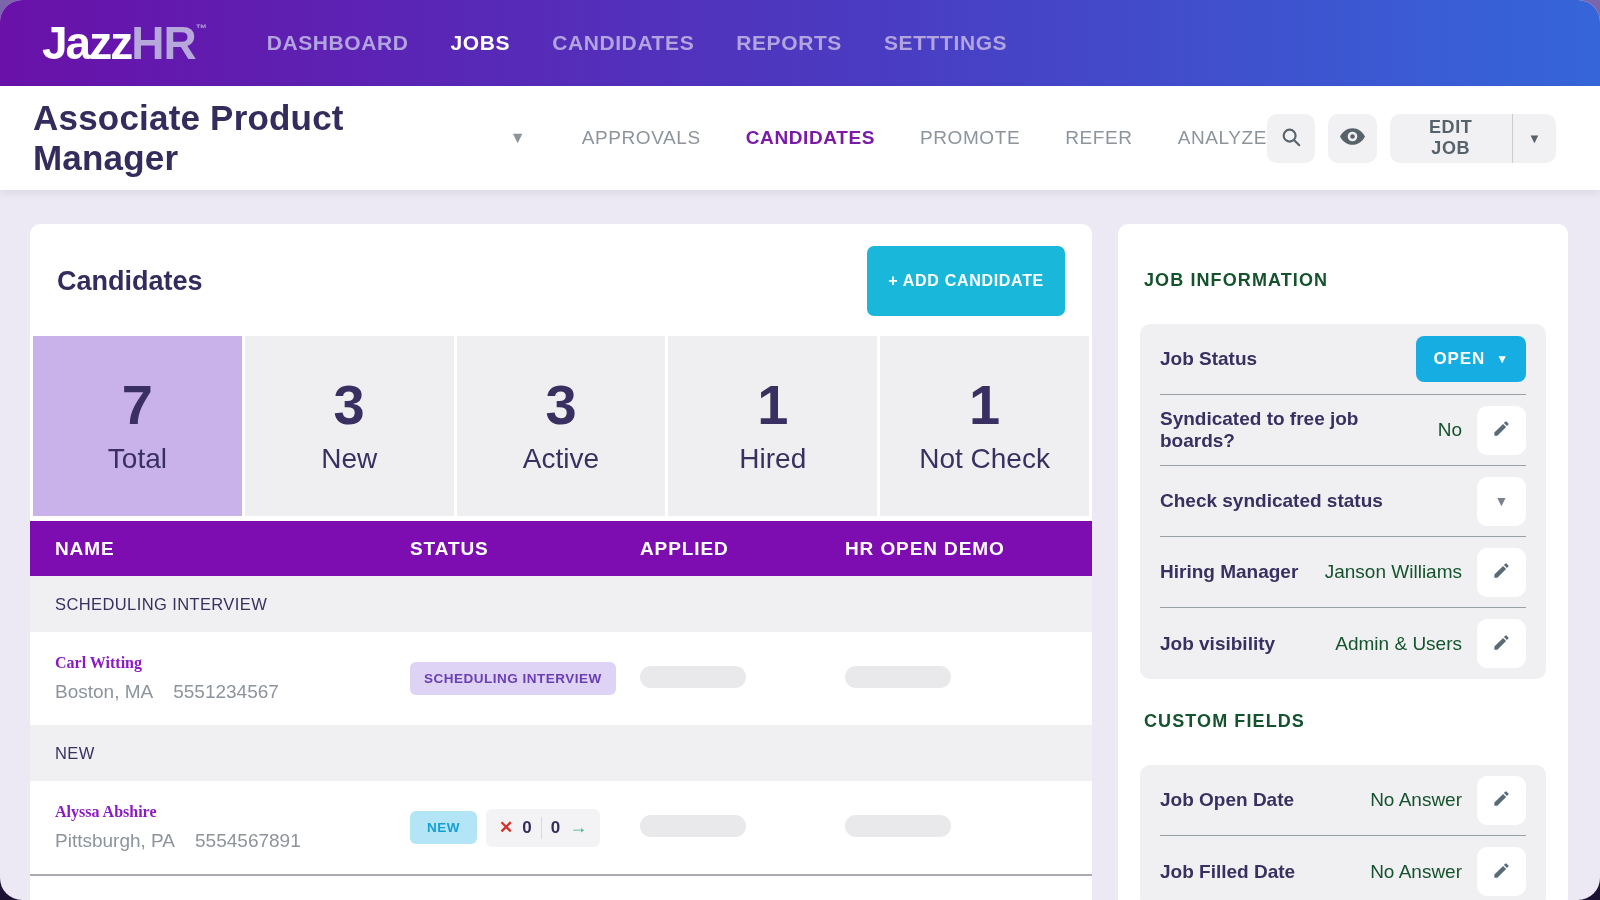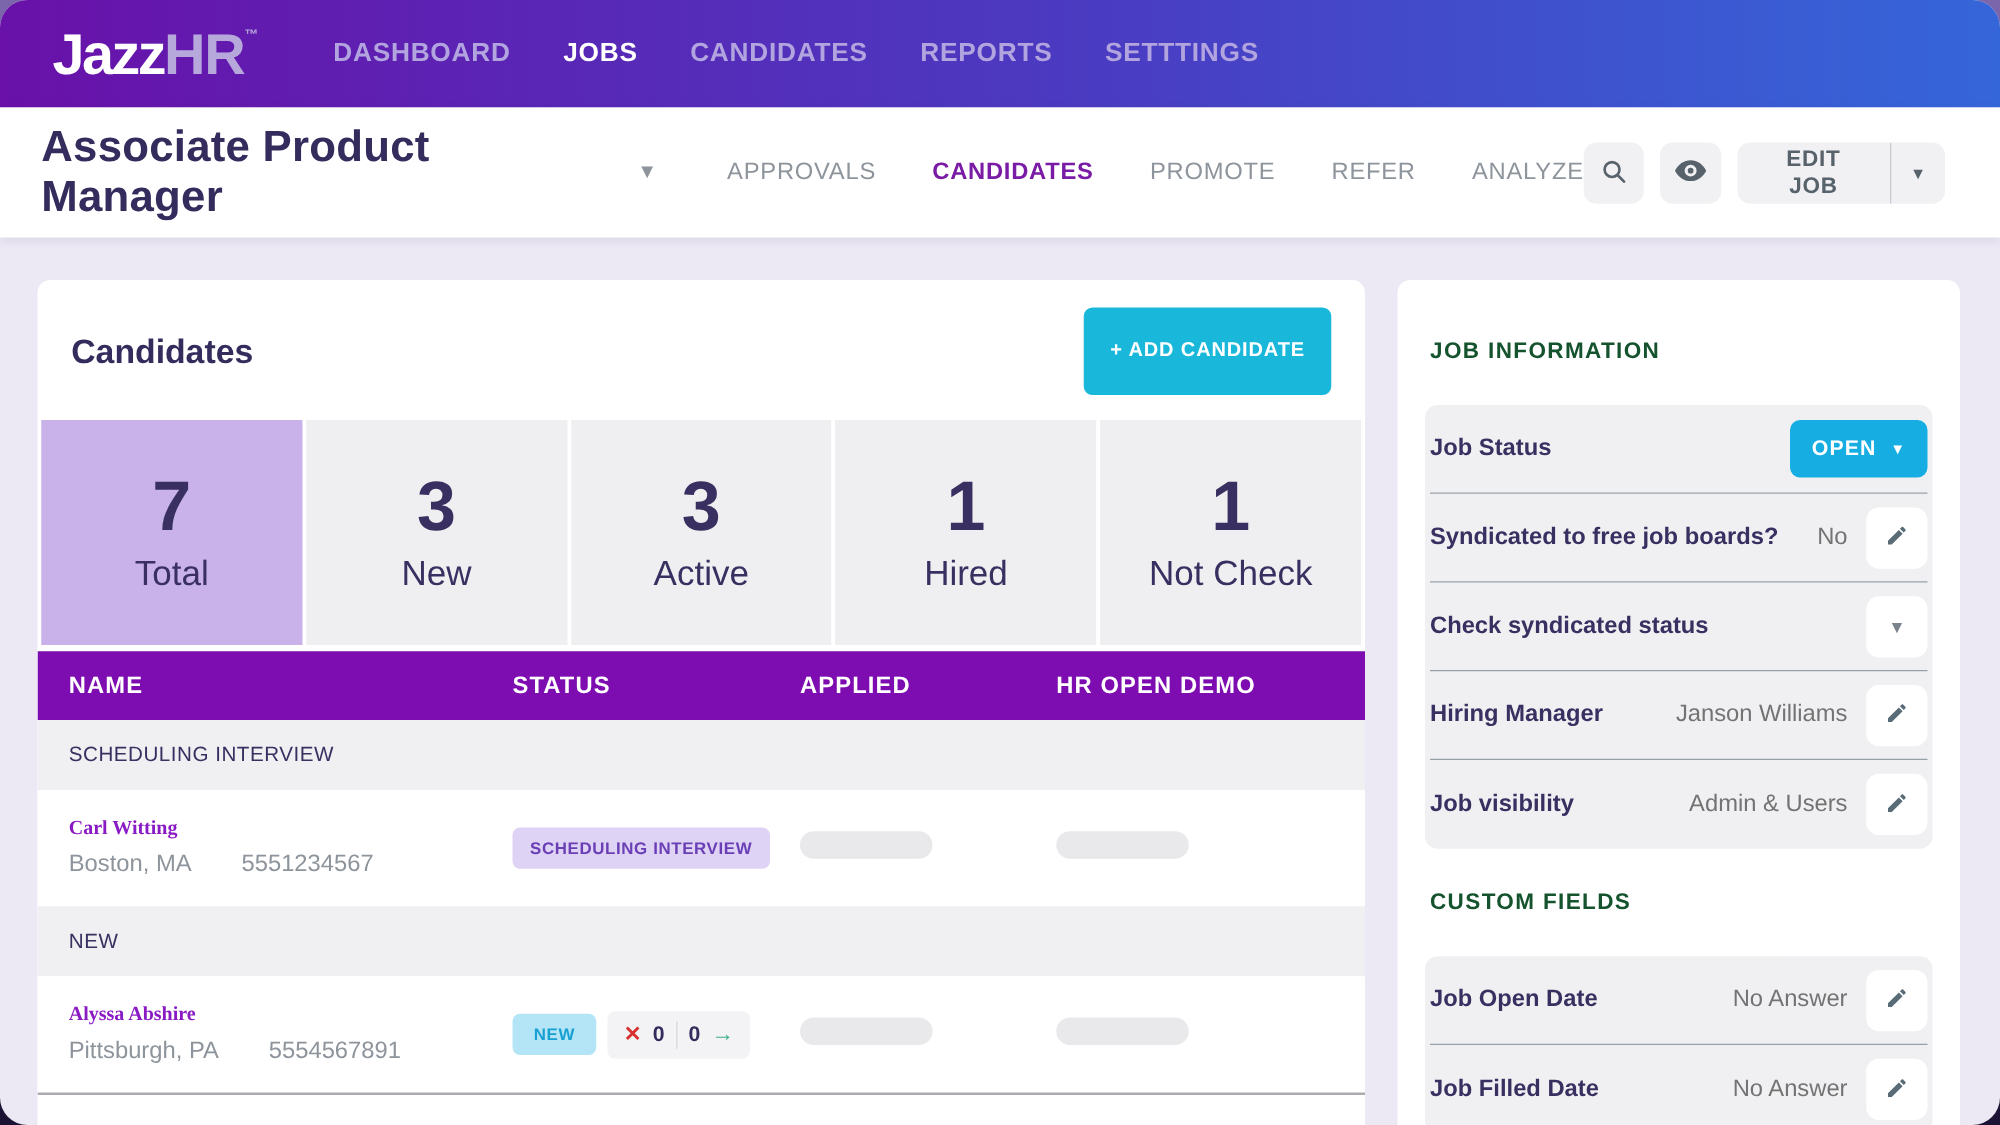--- a/index.html
+++ b/index.html
@@ -81,21 +81,21 @@
   .grid-cols { display:grid; grid-template-columns:380px 230px 205px 1fr; align-items:center; }
   .thead { margin-top:5px; height:55px; background:#7d0db0; color:#fff; font-size:19px; font-weight:700; letter-spacing:.9px; }
   .thead .th:first-child { padding-left:25px; }
   .section-row {
     height:56px; background:#f0f0f2; display:flex; align-items:center;
     padding-left:25px; font-size:16.5px; color:#393061; letter-spacing:.4px;
   }
   .crow { background:#fff; min-height:93px; }
   .name-cell { padding-left:25px; }
   .cand-name { font-size:16px; font-weight:600; color:#8a1bc4; text-decoration:none; cursor:pointer; display:inline-block;font-family:Liberation Serif, serif; }
-  .cand-sub { margin-top:9px; display:flex; gap:40px; font-size:19px; color:#8d949b; }
+  .cand-sub { margin-top:9px; display:flex; gap:20px; font-size:19px; color:#8d949b; }
   .badge {
     display:inline-block; font-size:13.5px; font-weight:700; letter-spacing:.5px;
     padding:9px 14px; border-radius:6px;
   }
   .badge.lavender { background:#ded2f5; color:#6a3fb5; }
   .badge.cyan { background:#b4e5f7; color:#18a0d2; padding:9px 17px; }
   .status-flex { display:flex; align-items:center; gap:9px; }
   .score-group {
     display:flex; align-items:center; gap:9px; background:#f3f3f5;
     border-radius:6px; padding:8px 13px; cursor:pointer;
@@ -103,25 +103,25 @@
   .x-glyph { color:#d6312e; font-size:17px; font-weight:800; }
   .score-num { color:#332c5c; font-size:17px; font-weight:700; }
   .score-div { width:1px; height:22px; background:#d6d8da; }
   .arrow-glyph { color:#3fae8a; font-size:18px; font-weight:700; }
   .ph-pill { display:inline-block; width:106px; height:22px; background:#e9e9eb; border-radius:11px; }
   .bottom-line { border-top:2px solid #abaab0; }
 
   
   .side-heading { font-size:18px; font-weight:600; color:#14532d; letter-spacing:1.1px; margin:20px 0 18px 4px; }
   .side-heading.second { margin-top:32px; }
-  .gray-panel { background:#f0f0f2; border-radius:10px; padding:0 4px;margin-top:33px; }
+  .gray-panel { background:#f0f0f2; border-radius:10px; padding:0 20px;margin-top:33px; }
   .info-row { display:flex; align-items:center; min-height:71px; border-bottom:1px solid #99a1a8; }
   .info-row.last { border-bottom:none; }
   .row-label { font-size:19px; color:#393061; font-weight:600; }
-  .row-value { margin-left:auto; font-size:19px; color:#737373; }
+  .row-value { margin-left:auto; font-size:19px; color:#14532d; }
   .icon-btn {
     width:49px; height:49px; background:#fff; border:none; border-radius:10px;
     margin-left:15px; display:flex; align-items:center; justify-content:center;
     cursor:pointer; flex:none;
   }
   .icon-btn .caret-gray { color:#7a838c; font-size:14px; }
   .open-btn {
     margin-left:auto; background:#16aee2; color:#fff; border:none; border-radius:8px;
     padding:13px 17px; font-family:inherit; font-size:17px; font-weight:700;
     letter-spacing:.9px; display:flex; align-items:center; gap:11px; cursor:pointer;

